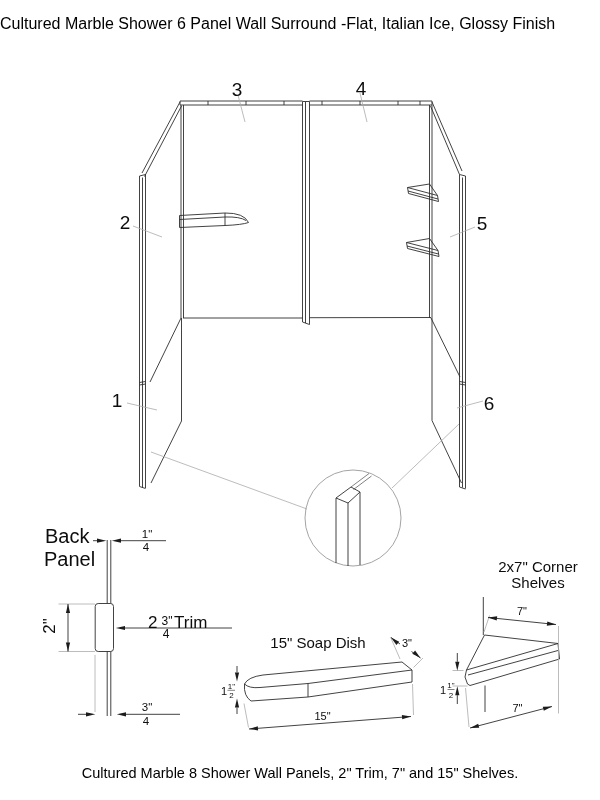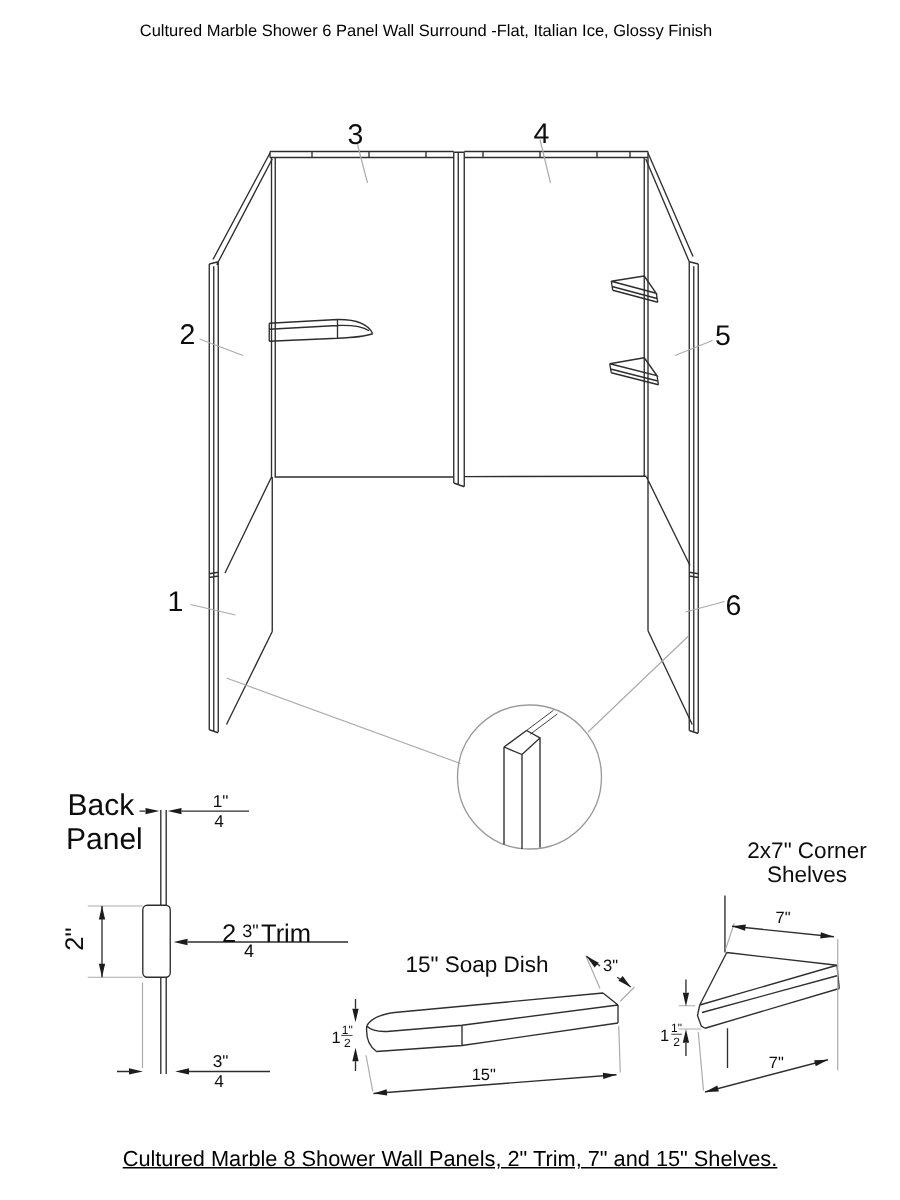--- a/index.html
+++ b/index.html
@@ -1,18 +1,18 @@
 <!DOCTYPE html>
 <html><head>
 <meta charset="utf-8">
 <style>
   html,body{margin:0;padding:0;background:#fff;}
   body{width:600px;height:800px;position:relative;font-family:"Liberation Sans",sans-serif;color:#000;overflow:hidden;}
-  .title-line{position:absolute;left:0;top:15px;width:568px;text-align:center;font-size:11px;}
-  .caption-line{position:absolute;left:0;top:765px;width:600px;text-align:center;font-size:14.5px;text-decoration:underline;}
+  .title-line{position:absolute;left:0;top:15px;width:568px;text-align:left;font-size:16px;}
+  .caption-line{position:absolute;left:0;top:765px;width:600px;text-align:center;font-size:14.5px;}
   svg{position:absolute;left:0;top:0;}
   .dk{stroke:#2e2e2e;stroke-width:0.9;fill:none;}
   .thin{stroke:#2e2e2e;stroke-width:0.6;fill:none;}
   .lt{stroke:#ababab;stroke-width:0.8;fill:none;}
   .circ{stroke:#9a9a9a;stroke-width:0.9;fill:none;}
   .wfill{fill:#ffffff;stroke:#2e2e2e;stroke-width:0.9;}
   .arr{fill:#1c1c1c;stroke:none;}
   text{fill:#0d0d0d;stroke:none;}
   .t-part{font-size:19px;}
   .t-big{font-size:20px;}

